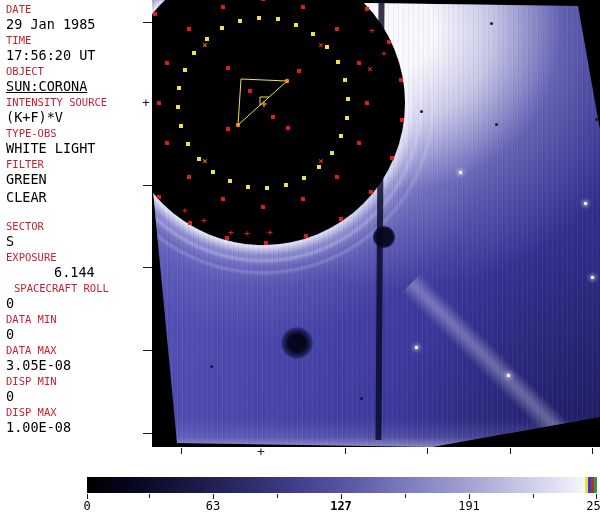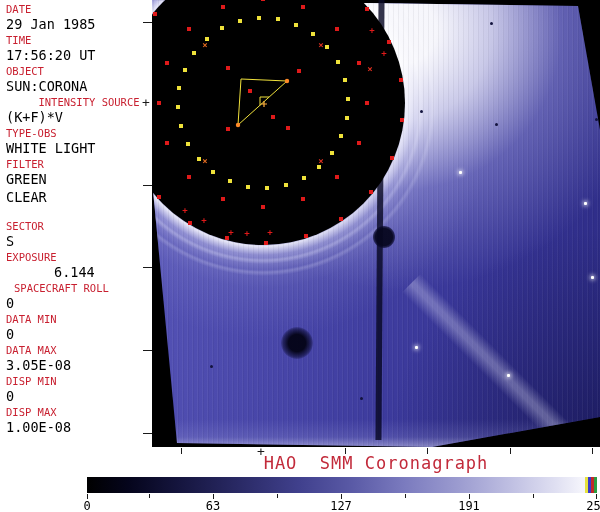--- a/index.html
+++ b/index.html
@@ -63,24 +63,24 @@
       <div class="field">
         <div class="flabel" style="color: rgb(200, 31, 47);">DATE</div>
         <div class="fvalue" style="color: rgb(0, 0, 0);">29 Jan 1985</div>
       </div>
       <div class="field">
         <div class="flabel" style="color: rgb(200, 31, 47);">TIME</div>
         <div class="fvalue" style="color: rgb(0, 0, 0);">17:56:20 UT</div>
       </div>
       <div class="field">
         <div class="flabel" style="color: rgb(200, 31, 47);">OBJECT</div>
-        <div class="fvalue" style="color: rgb(0, 0, 0);">SUN:CORONA</div>
-      </div>
-      <div class="field">
-        <div class="flabel" style="color: rgb(200, 31, 47); text-align: center;">INTENSITY SOURCE</div>
+        <div class="fvalue" style="color: rgb(0, 0, 0); text-decoration: underline;">SUN:CORONA</div>
+      </div>
+      <div class="field">
+        <div class="flabel" style="color: rgb(200, 31, 47);">INTENSITY SOURCE</div>
         <div class="fvalue" style="color: rgb(0, 0, 0);">(K+F)*V</div>
       </div>
       <div class="field">
         <div class="flabel" style="color: rgb(200, 31, 47);">TYPE-OBS</div>
         <div class="fvalue" style="color: rgb(0, 0, 0);">WHITE LIGHT</div>
       </div>
       <div class="field">
         <div class="flabel" style="color: rgb(200, 31, 47);">FILTER</div>
         <div class="fvalue" style="color: rgb(0, 0, 0);">GREEN</div>
       </div>
@@ -232,35 +232,34 @@
       <div class="tick-h" style="left: 143px; top: 433px;"></div>
       <div class="axis-plus" style="left: 142px; top: 95px;">+</div>
       <div class="tick-v" style="left: 181px; top: 448px;"></div>
       <div class="tick-v" style="left: 345px; top: 448px;"></div>
       <div class="tick-v" style="left: 427px; top: 448px;"></div>
       <div class="tick-v" style="left: 510px; top: 448px;"></div>
       <div class="tick-v" style="left: 592px; top: 448px;"></div>
       <div class="axis-plus" style="left: 257px; top: 444px;">+</div>
     </div>
 
-  <div id="title" style="color: rgb(194, 42, 58);">HAO  SMM Coronagraph</div>
 
   <div id="colorbar" style="left: 87px; top: 477px; width: 510px; height: 16px;">
       <span class="endstripe" style="right: 9px; background: rgb(230, 226, 62);"></span>
       <span class="endstripe" style="right: 6px; background: rgb(58, 58, 206);"></span>
       <span class="endstripe" style="right: 3px; background: rgb(194, 40, 40);"></span>
       <span class="endstripe" style="right: 0px; background: rgb(44, 156, 64);"></span>
     </div>
   <div id="cb-ticks">
       <div class="cb-tick" style="left: 87px; top: 494px; height: 5px;"></div>
       <div class="cb-label" style="left: 87px; top: 499px;">0</div>
       <div class="cb-tick" style="left: 213px; top: 494px; height: 5px;"></div>
       <div class="cb-label" style="left: 213px; top: 499px;">63</div>
       <div class="cb-tick" style="left: 341px; top: 494px; height: 5px;"></div>
-      <div class="cb-label" style="left: 341px; top: 499px;">127</div>
+      <div class="cb-label" style="left: 341px; top: 499px; font-weight: bold;">127</div>
       <div class="cb-tick" style="left: 469px; top: 494px; height: 5px;"></div>
       <div class="cb-label" style="left: 469px; top: 499px;">191</div>
       <div class="cb-tick" style="left: 596px; top: 494px; height: 5px;"></div>
       <div class="cb-label" style="left: 597px; top: 499px;">255</div>
       <div class="cb-tick" style="left: 149px; top: 494px; height: 4px;"></div>
       <div class="cb-tick" style="left: 277px; top: 494px; height: 4px;"></div>
       <div class="cb-tick" style="left: 405px; top: 494px; height: 4px;"></div>
       <div class="cb-tick" style="left: 533px; top: 494px; height: 4px;"></div>
     </div>
 

